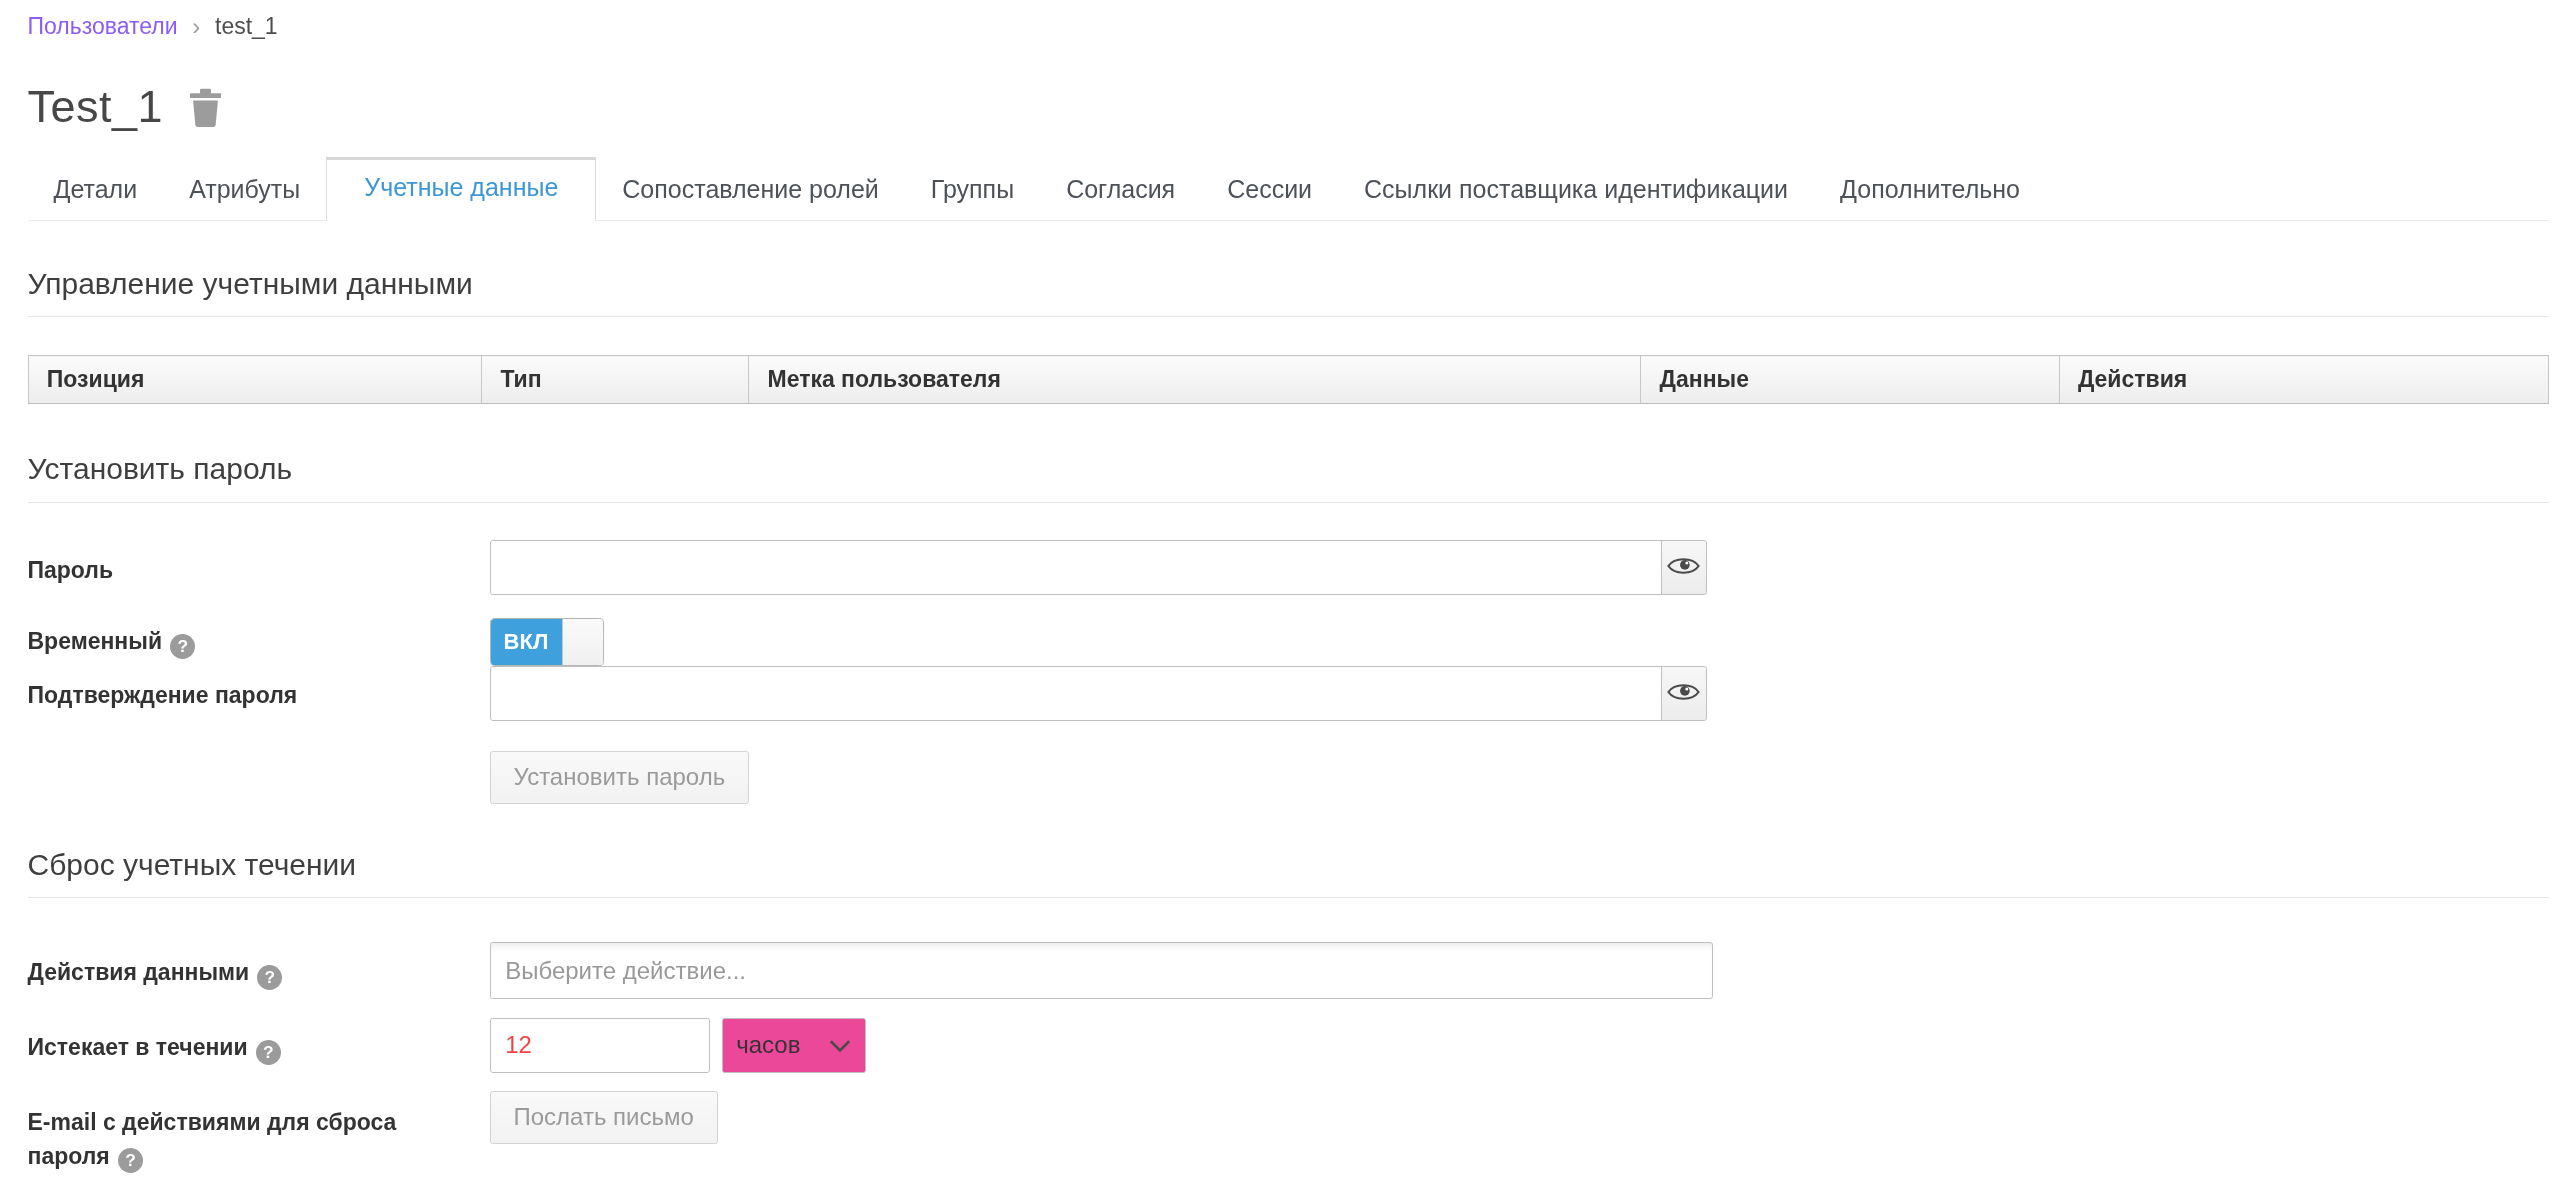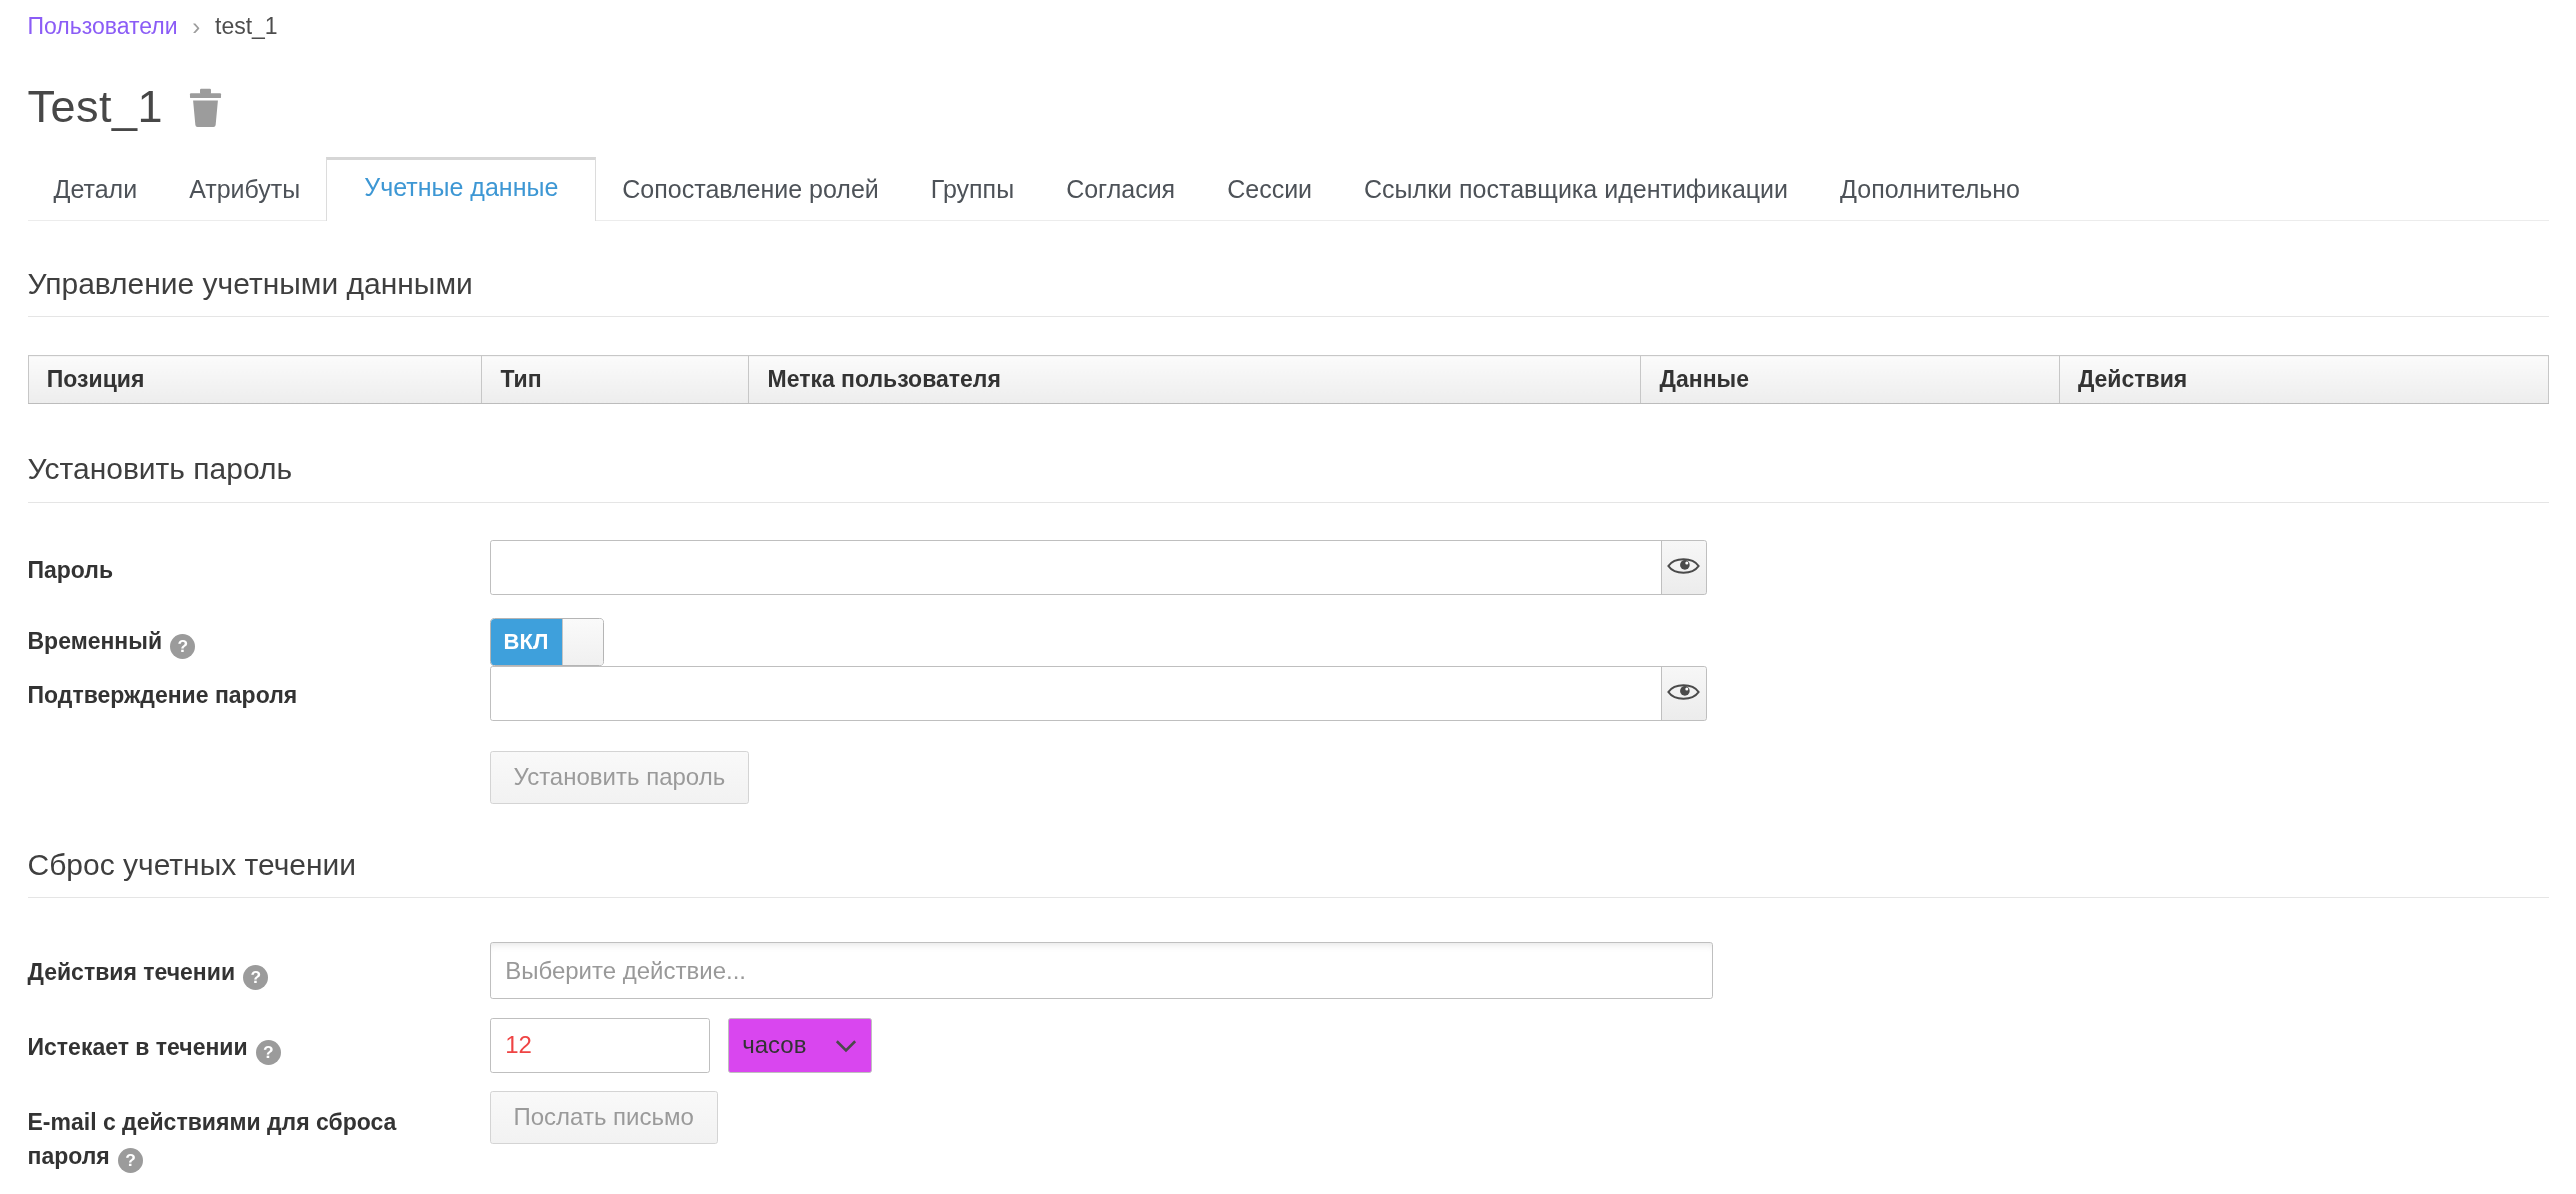--- a/index.html
+++ b/index.html
@@ -105,22 +105,22 @@
   }
   .row-setpass-btn { margin-top: 30px; margin-bottom: 0; }
 
   
   input.reset-select {
     width: 1223px; height: 57px;
     box-shadow: inset 0 7.3px 9.2px -7.3px rgba(0,0,0,0.15);
   }
   input.expires-input { width: 220px; }
   .unit-select {
-    width: 144px; height: 55px; margin-left: 18px; border: 1.8px solid #bfbfbf;
-    border-radius: 2.7px; background: #d946ef; display: flex; align-items: center;
+    width: 144px; height: 55px; margin-left: 12px; border: 1.8px solid #bfbfbf;
+    border-radius: 2.7px; background: #ec4899; display: flex; align-items: center;
     justify-content: space-between; padding: 0 13.7px; font-size: 24px; color: #333;
     cursor: pointer;
   }
   .email-label { padding-top: 15.6px; }
 </style>
 </head>
 <body>
 
 <div class="page">
 
@@ -255,21 +255,21 @@
         </div>
       </div>
     </div>
   </section>
 
   <section class="sec-reset">
     <h2>Сброс учетных течении</h2>
     <div class="form" style="margin-top:44px">
       <div class="form-row" style="margin-bottom:18.3px">
         <label class="form-label">
-          <span>Действия течении</span><span class="qicon"></span>
+          <span>Действия данными</span><span class="qicon"></span>
         </label>
         <div class="form-content">
           <input class="text-input reset-select" type="text" placeholder="Выберите действие..." style="">
         </div>
       </div>
 
       <div class="form-row" style="margin-bottom:18.3px">
         <label class="form-label">
           <span>Истекает в течении</span><span class="qicon"></span>
         </label>

